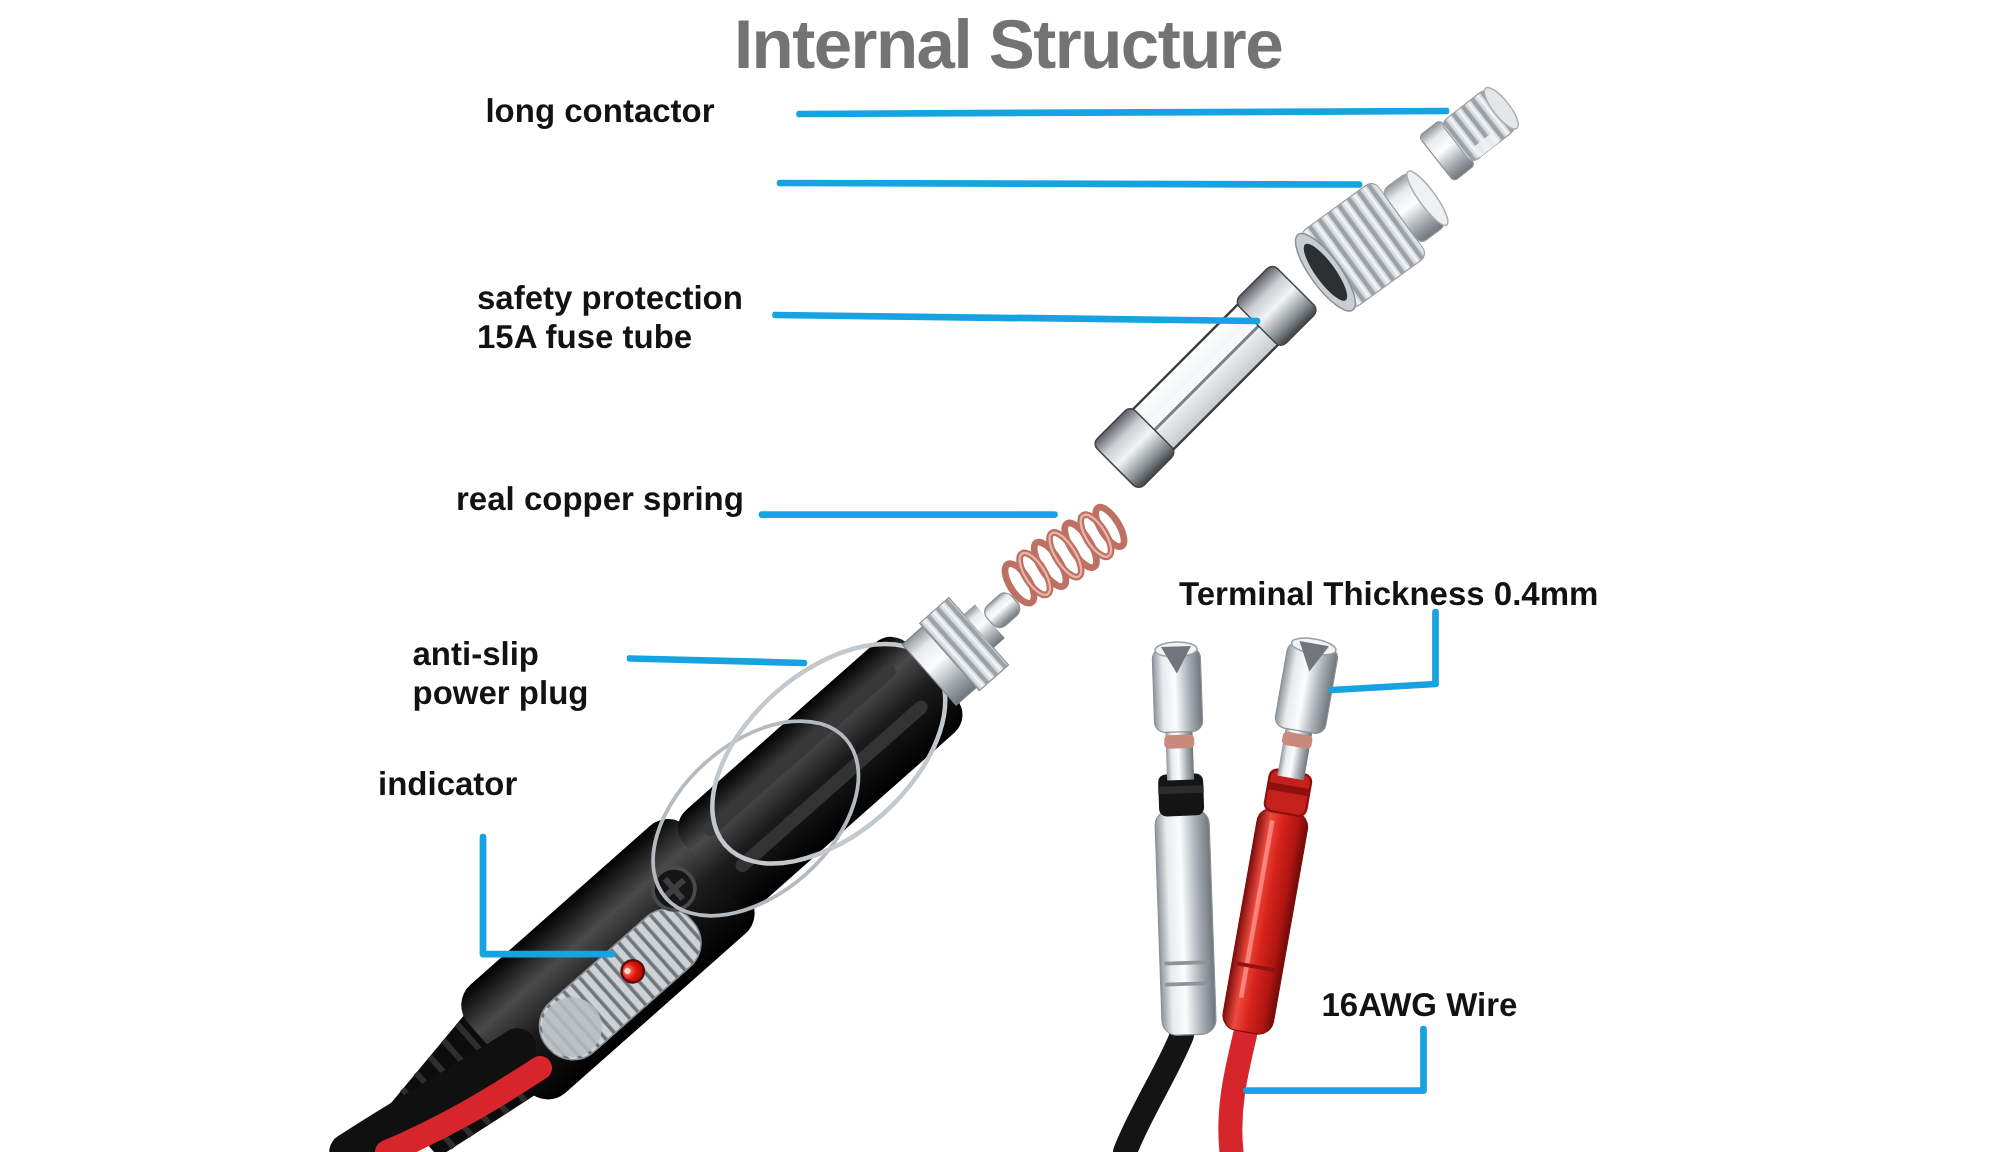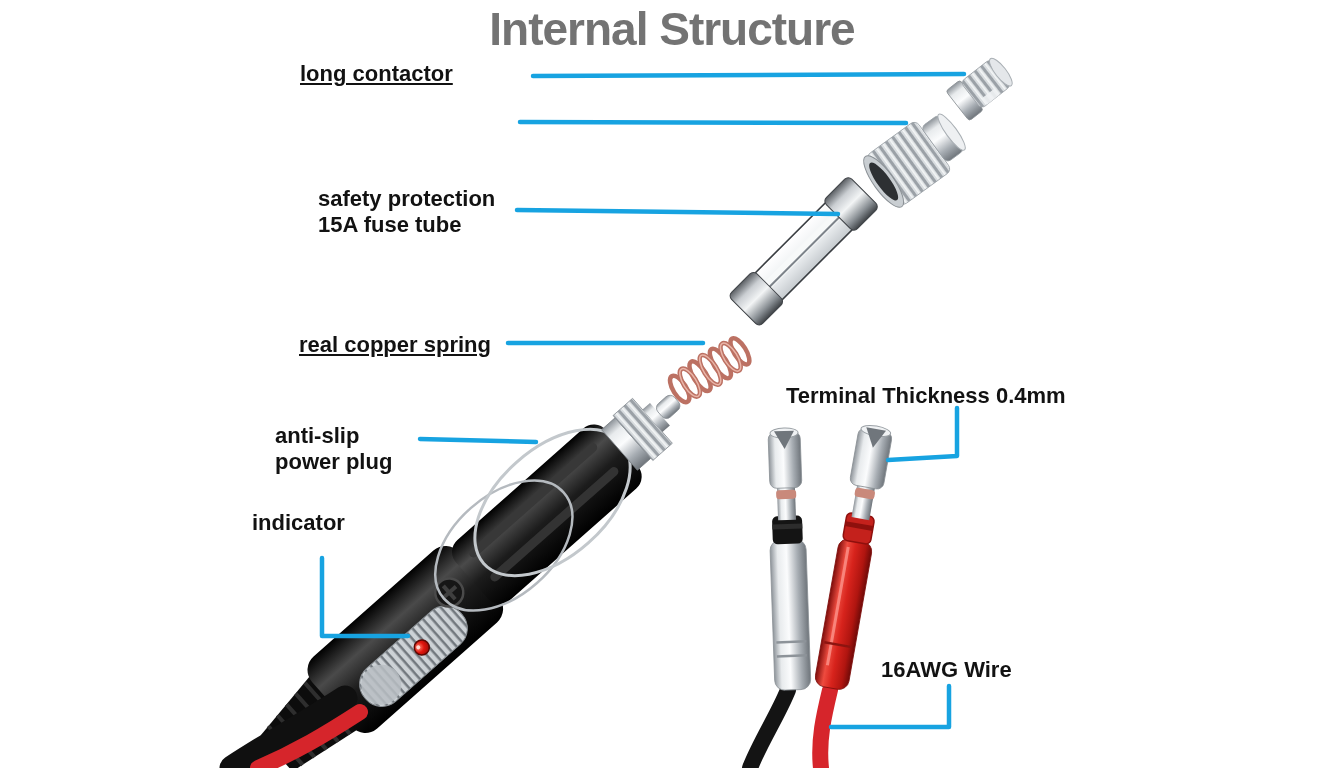--- a/index.html
+++ b/index.html
@@ -8,21 +8,21 @@
     overflow:hidden;font-family:"Liberation Sans",sans-serif;
   }
   .title{
     position:absolute;left:0;top:2px;width:100%;text-align:center;
     font-size:46px;font-weight:bold;letter-spacing:-1px;color:#737373;
   }
   .label{
     position:absolute;font-size:22px;font-weight:bold;color:#121212;
     line-height:26px;white-space:nowrap;
   }
-  .label.right{text-align:left;text-decoration:underline;}
+  .label.right{text-align:center;}
   .label.center{text-align:left;}
   .label.left{text-align:left;}
   svg{position:absolute;left:0;top:0;}
 </style>
 </head>
 <body>
 
 <div class="canvas">
 
   <svg width="1344" height="768" viewBox="0 0 1344 768">
@@ -214,21 +214,21 @@
   <div class="title">Internal Structure</div>
 
   <div class="label right" style="left:300px;top:61px;width:200px">long contactor</div>
 
 
   <div class="label center" style="left:318px;top:186px;width:190px">
     <div>safety protection</div>
     <div>15A fuse tube</div>
   </div>
 
-  <div class="label right" style="left:299px;top:332px;width:202px">real copper spring</div>
+  <div class="label right" style="left:299px;top:320px;width:202px">real copper spring</div>
 
   <div class="label center" style="left:275px;top:423px;width:160px">
     <div>anti-slip</div>
     <div>power plug</div>
   </div>
 
   <div class="label center" style="left:252px;top:510px;width:160px">
     <div>indicator</div>
   </div>
 

